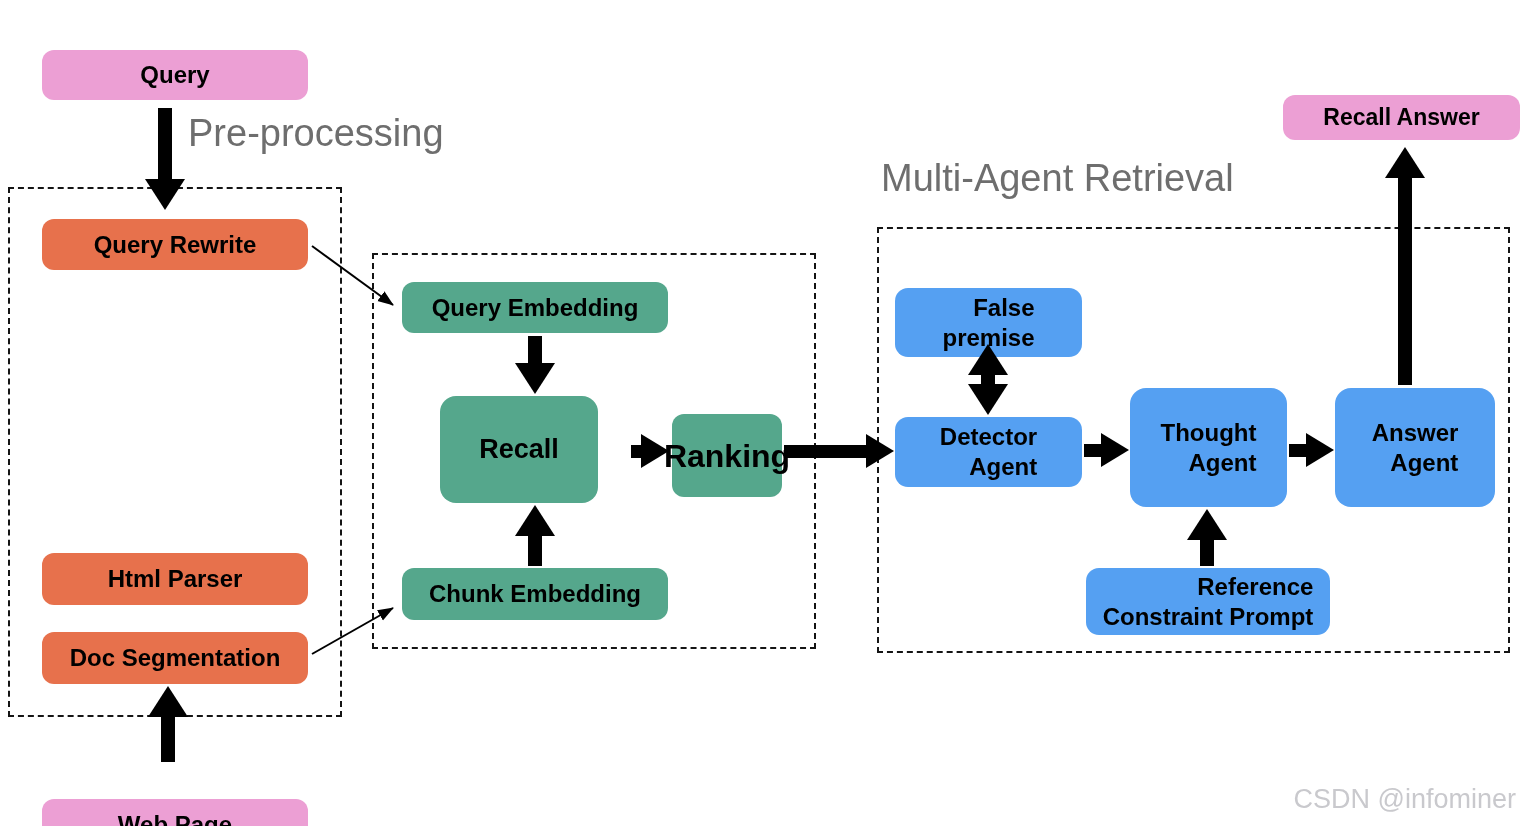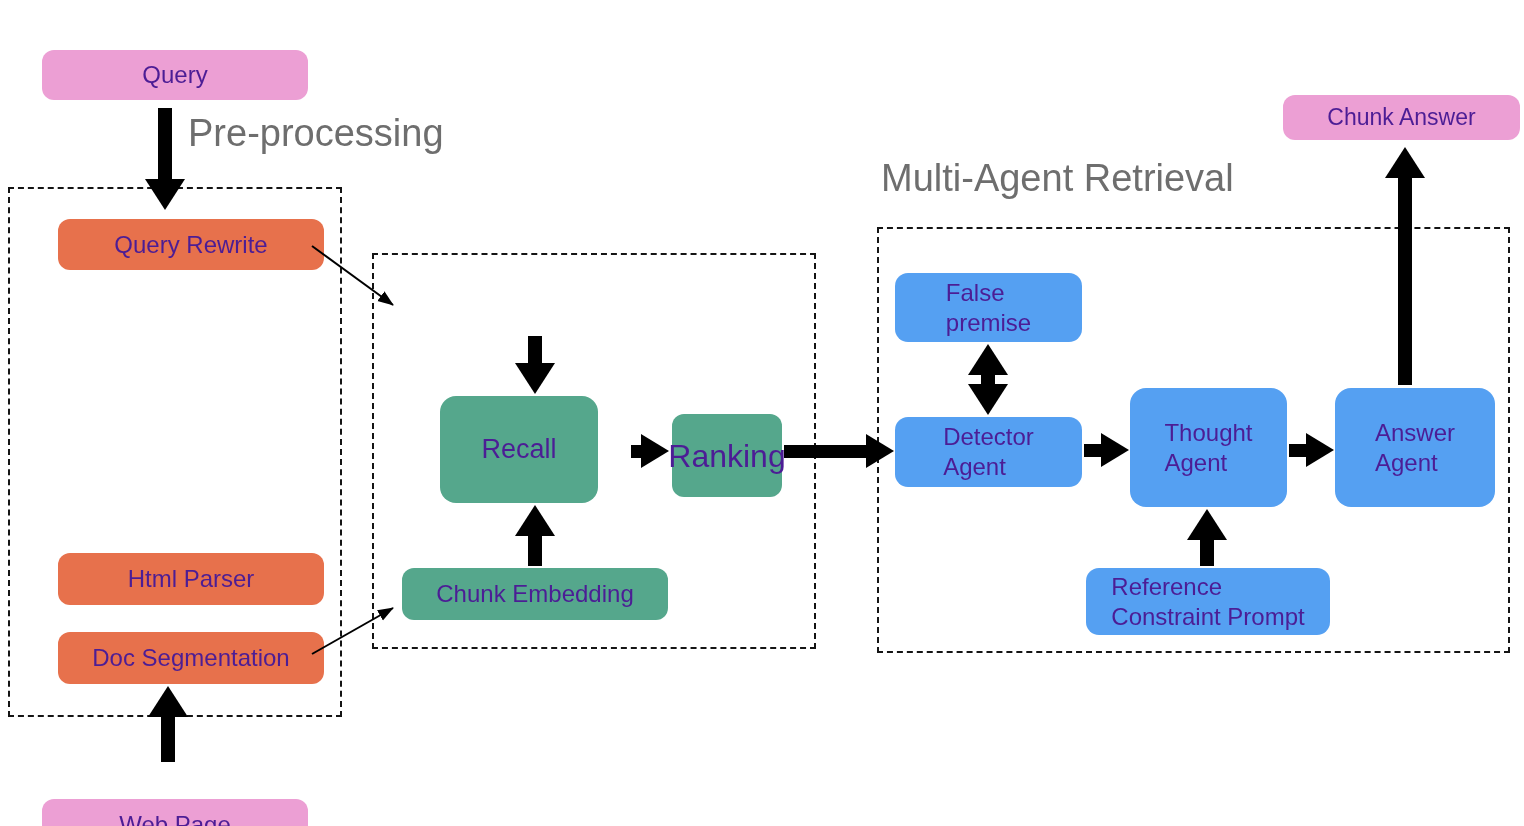--- a/index.html
+++ b/index.html
@@ -13,36 +13,36 @@
   #g-ret{left:372px;top:253px;width:440px;height:392px;}
   #g-gen{left:877px;top:227px;width:629px;height:422px;}
   
   .section-label{position:absolute;color:#6e6e6e;font-weight:400;white-space:nowrap;}
   #lbl-pre{left:188px;top:112px;font-size:38px;}
   #lbl-ret{left:516px;top:682px;font-size:37px;}
   #lbl-gen{left:881px;top:157px;font-size:38px;}
   
   .node{
     position:absolute;display:flex;align-items:center;justify-content:center;
-    color:#4c1d95;font-weight:normal;text-align:left;white-space:pre-line;line-height:1.25;
+    color:#000000;font-weight:bold;text-align:right;white-space:pre-line;line-height:1.25;
   }
   .pink{background:#EC9FD4;border-radius:12px;}
-  .orange{background:#E7714C;border-radius:12px;margin-left:16px;}
+  .orange{background:#E7714C;border-radius:12px;}
   .green{background:#55A78C;border-radius:12px;}
   .blue{background:#55A0F2;border-radius:13px;}
   #n-query{left:42px;top:50px;width:266px;height:50px;font-size:24px;}
   #n-query-rewrite{left:42px;top:219px;width:266px;height:51px;font-size:24px;}
   #n-html-parser{left:42px;top:553px;width:266px;height:52px;font-size:24px;}
   #n-doc-seg{left:42px;top:632px;width:266px;height:52px;font-size:24px;}
   #n-web-page{left:42px;top:763px;width:266px;height:52px;font-size:24px;margin-top:36px;}
   #n-query-emb{left:402px;top:282px;width:266px;height:51px;font-size:24px;}
   #n-recall{left:440px;top:396px;width:158px;height:107px;font-size:27px;border-radius:16px;}
   #n-ranking{left:672px;top:414px;width:110px;height:83px;font-size:32px;}
   #n-chunk-emb{left:402px;top:568px;width:266px;height:52px;font-size:24px;}
-  #n-false-premise{left:895px;top:273px;width:187px;height:69px;font-size:24px;}
+  #n-false-premise{left:895px;top:288px;width:187px;height:69px;font-size:24px;}
   #n-detector{left:895px;top:417px;width:187px;height:70px;font-size:24px;}
   #n-thought{left:1130px;top:388px;width:157px;height:119px;font-size:24px;border-radius:16px;}
   #n-answer{left:1335px;top:388px;width:160px;height:119px;font-size:24px;border-radius:16px;}
   #n-reference{left:1086px;top:568px;width:244px;height:67px;font-size:24px;}
   #n-final-answer{left:1283px;top:95px;width:237px;height:45px;font-size:23px;}
   
   .arrow{position:absolute;display:flex;}
   .arrow.v{flex-direction:column;align-items:center;}
   .arrow.h{flex-direction:row;align-items:center;}
   .shaft-v{width:14px;background:#000;flex:1 1 auto;}
@@ -77,36 +77,37 @@
 
   <div class="section-label" id="lbl-pre">Pre-processing</div>
   <div class="section-label" id="lbl-gen">Multi-Agent Retrieval</div>
 
   <div class="node pink" id="n-query">Query</div>
   <div class="node orange" id="n-query-rewrite">Query Rewrite</div>
   <div class="node orange" id="n-html-parser">Html Parser</div>
   <div class="node orange" id="n-doc-seg">Doc Segmentation</div>
   <div class="node pink" id="n-web-page">Web Page</div>
 
+  <div class="node green" id="n-query-emb">Query Embedding</div>
   <div class="node green" id="n-recall">Recall</div>
   <div class="node green" id="n-ranking">Ranking</div>
   <div class="node green" id="n-chunk-emb">Chunk Embedding</div>
 
   <div class="node blue" id="n-false-premise">False
 premise</div>
   <div class="node blue" id="n-detector">Detector
 Agent</div>
   <div class="node blue" id="n-thought">Thought
 Agent</div>
   <div class="node blue" id="n-answer">Answer
 Agent</div>
   <div class="node blue" id="n-reference">Reference
 Constraint Prompt</div>
 
-  <div class="node pink" id="n-final-answer">Chunk Answer</div>
+  <div class="node pink" id="n-final-answer">Recall Answer</div>
 
   <div class="arrow v" id="a-query-qr">
     <div class="shaft-v"></div>
     <div class="head-down"></div>
   </div>
   <div class="arrow v" id="a-web-doc">
     <div class="head-up"></div>
     <div class="shaft-v"></div>
   </div>
   <div class="arrow v" id="a-qe-recall">
@@ -150,14 +151,15 @@
   <svg id="thin-arrows" viewBox="0 0 1524 826">
     <defs>
       <marker id="thinhead" markerWidth="10" markerHeight="8" refX="7.5" refY="3" orient="auto" markerUnits="strokeWidth">
         <path d="M0,0 L8,3 L0,6 Z" fill="#000"></path>
       </marker>
     </defs>
     <line x1="312" y1="246" x2="393" y2="305" stroke="#000" stroke-width="2" marker-end="url(#thinhead)"></line>
     <line x1="312" y1="654" x2="393" y2="608" stroke="#000" stroke-width="2" marker-end="url(#thinhead)"></line>
   </svg>
 
+  <div id="watermark">CSDN @infominer</div>
 
 </div>
 
 </body></html>

